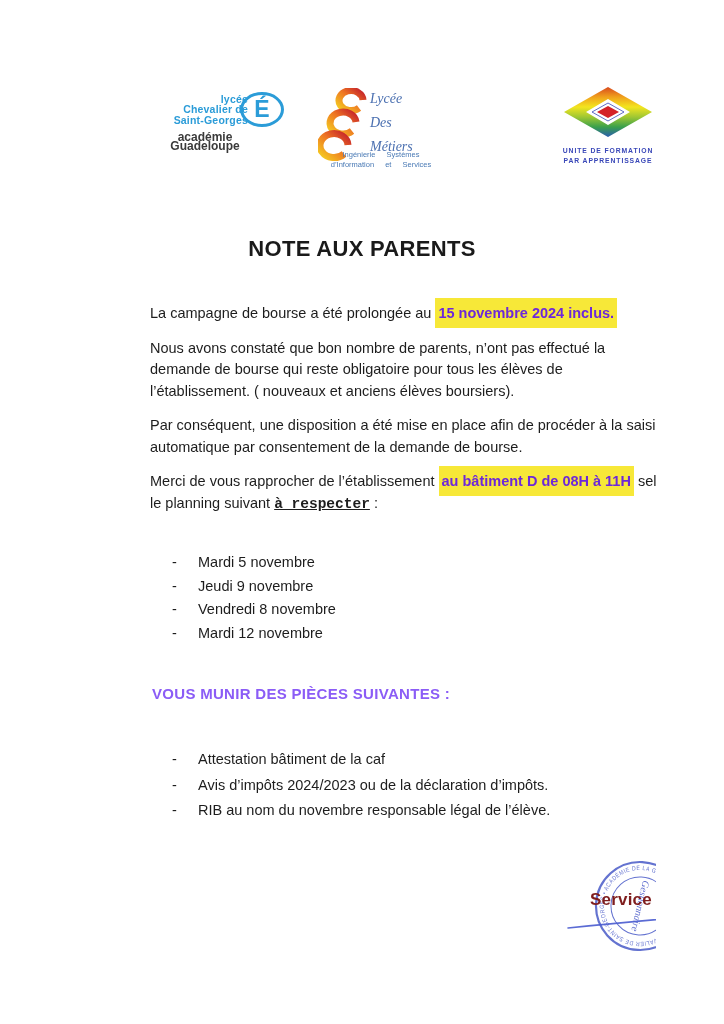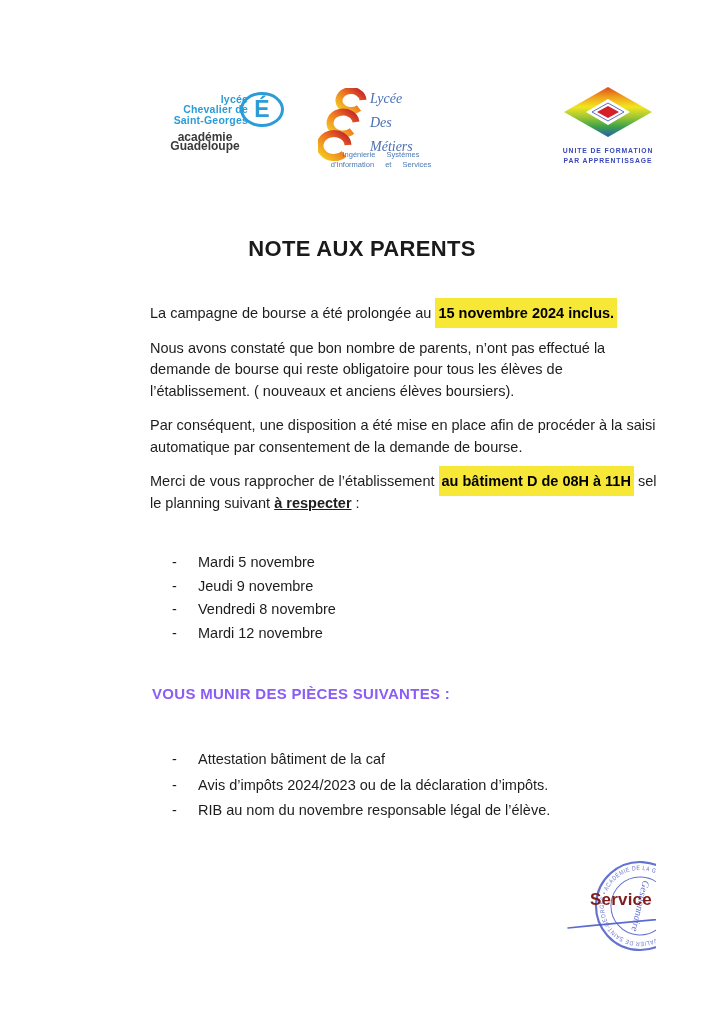--- a/index.html
+++ b/index.html
@@ -29,22 +29,22 @@
            letter-spacing:0.9px;}
 
   
   .title{position:absolute;left:0;top:236px;width:100%;text-align:center;
          font-size:22px;font-weight:bold;letter-spacing:0.3px;color:#1a1a1a;}
 
   
   .body-text{position:absolute;left:82px;top:303px;width:600px;font-size:14.5px;
              line-height:21.5px;}
   .body-text p{margin:0 0 13px 0;white-space:pre-line;}
-  .hl{background:#f7e838;color:#000000;font-weight:bold;padding:7px 3px;}
-  .bu{font-weight:bold;text-decoration:underline;}
+  .hl{background:#f7e838;color:#6d28d9;font-weight:bold;padding:7px 3px;}
+  .bu{font-weight:bold;text-decoration:underline;font-family:Liberation Mono, monospace;}
 
   
   .list{position:absolute;font-size:14.5px;}
   .schedule-list{left:104px;top:551px;line-height:23.5px;}
   .docs-list{left:104px;top:747px;line-height:25.5px;}
   .li{display:flex;}
   .dash{width:26px;flex:0 0 auto;}
 
   .docs-heading{position:absolute;left:84px;top:685px;font-size:15px;font-weight:bold;
                 letter-spacing:0.3px;color:#8b5cf6;}

